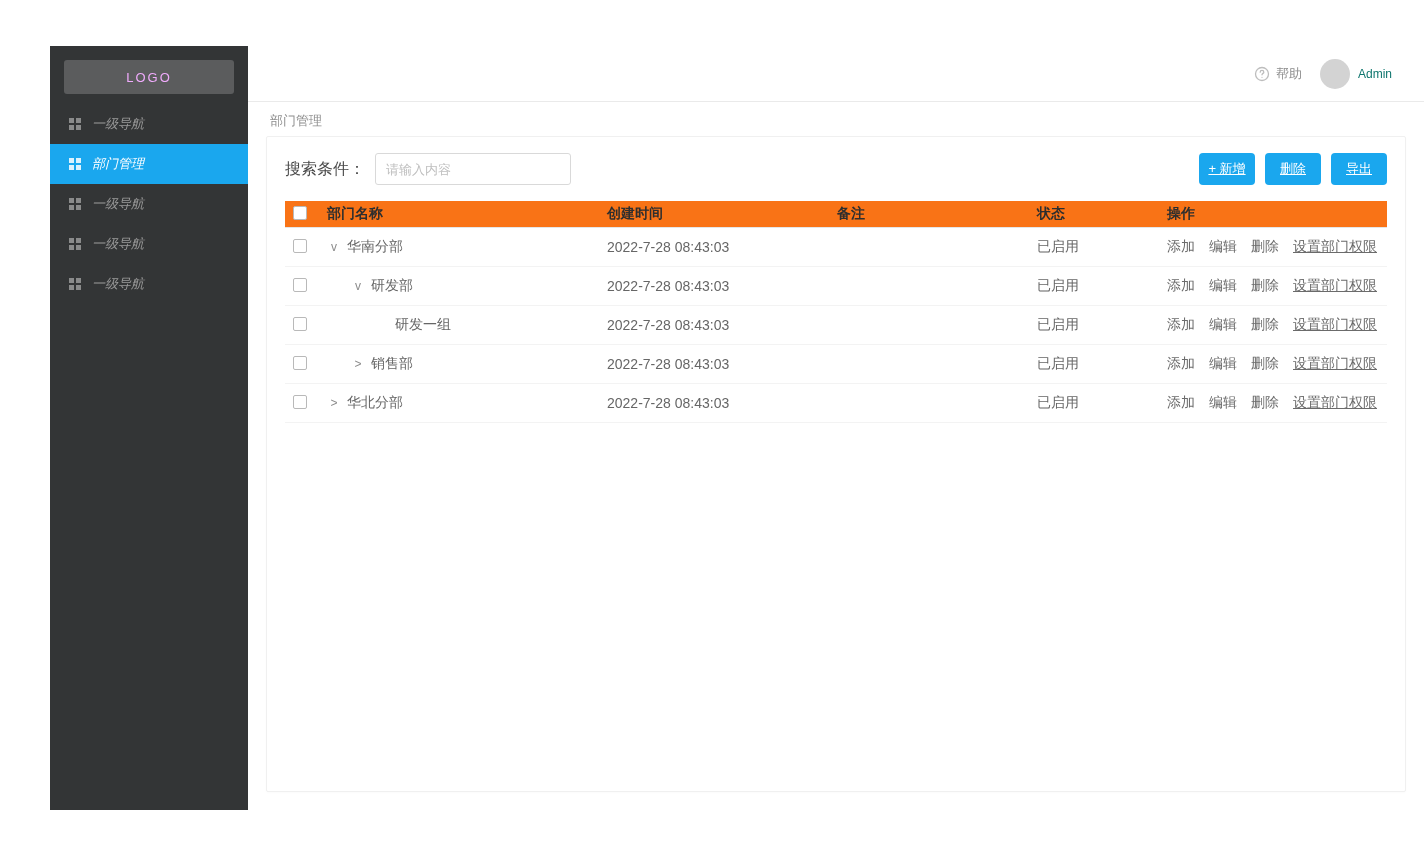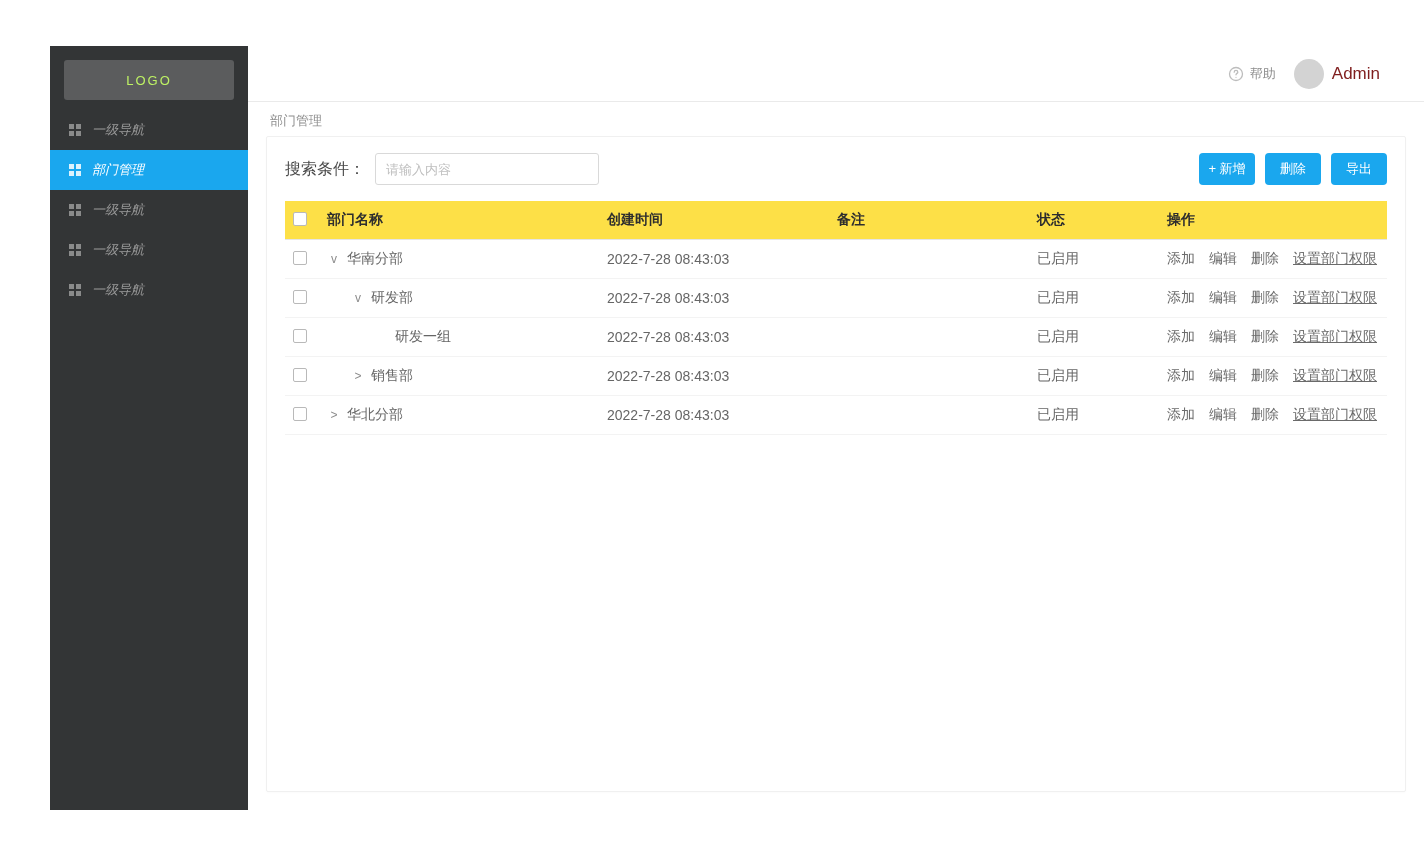--- a/index.html
+++ b/index.html
@@ -23,26 +23,26 @@
     background: #333536;
     display: flex;
     flex-direction: column;
     margin-left: 50px;
     margin-top: 46px;
     height: 764px;
   }
   .logo-box {
     margin: 14px 14px 10px 14px;
     background: #5b5c5d;
-    height: 40px;
+    height: 34px;
     border-radius: 3px;
     display: flex;
     align-items: center;
     justify-content: center;
-    color: #bef264;
+    color: #f0abfc;
     font-size: 13px;
     letter-spacing: 2px;
   }
   .nav-item {
     display: flex;
     align-items: center;
     height: 40px;
     padding: 0 18px;
     color: #9a9a9a;
     font-size: 13px;
@@ -67,42 +67,42 @@
     flex-direction: column;
     margin-top: 46px;
     height: 764px;
     min-width: 0;
   }
   .topbar {
     height: 56px;
     display: flex;
     align-items: center;
     justify-content: flex-end;
-    padding: 0 44px;
+    padding: 0 32px;
     border-bottom: 1px solid #eaeaea;
   }
   .help-wrap {
     display: flex;
     align-items: center;
     color: #8e8e8e;
     font-size: 13px;
     margin-right: 18px;
     cursor: pointer;
   }
   .help-wrap .qicon {
     width: 16px; height:16px; margin-right:6px; color:#bdbdbd;
   }
   .avatar {
     width: 30px;
     height: 30px;
     border-radius: 50%;
     background: #d3d3d3;
     margin-right: 8px;
   }
-  .username { color:#7f1d1d; font-size:17px; }
+  .username { color:#0f766e; font-size:12px; }
   .breadcrumb {
     padding: 10px 22px 6px 22px;
     font-size: 13px;
     color: #8f8f8f;
   }
   .panel {
     margin: 0 18px 18px 18px;
     background: #ffffff;
     border: 1px solid #f0f0f0;
     border-radius: 2px;
@@ -111,21 +111,21 @@
     box-shadow: 0 1px 2px rgba(0,0,0,0.02);
     overflow: auto;
   }
   .filter-row {
     display: flex;
     align-items: center;
     margin-bottom: 16px;
   }
   .filter-label { color:#4a4a4a; font-size:16px; margin-right:10px; }
   .search-input {
-    width: 224px;
+    width: 196px;
     height: 32px;
     border: 1px solid #d9d9d9;
     border-radius: 3px;
     padding: 4px 10px;
     font-size: 13px;
     color:#666;
   }
   .search-input::placeholder { color:#bfbfbf; }
   .btn-group { margin-left:auto; display:flex; gap:10px; }
   .btn {
@@ -134,30 +134,31 @@
     padding: 0 8px;
     border: none;
     border-radius: 4px;
     background: #1aa7ee;
     color: #fff;
     font-size: 13px;
     cursor: pointer;
     display: inline-flex;
     align-items: center;
     justify-content: center;
+    text-decoration: underline;
   }
   
   .table { width:100%; border-collapse: collapse; }
   .table thead th {
-    background: #fde047;
+    background: #f97316;
     text-align: left;
     font-weight: 600;
     font-size: 14px;
     color: #2e2e2e;
-    padding: 10px 8px;
+    padding: 4px 8px;
     border-bottom: 1px solid #e5e5e5;
   }
   .table tbody td {
     padding: 10px 8px;
     font-size: 14px;
     color: #666;
     border-bottom: 1px solid #f3f3f3;
     vertical-align: middle;
   }
   .col-check { width: 34px; }

